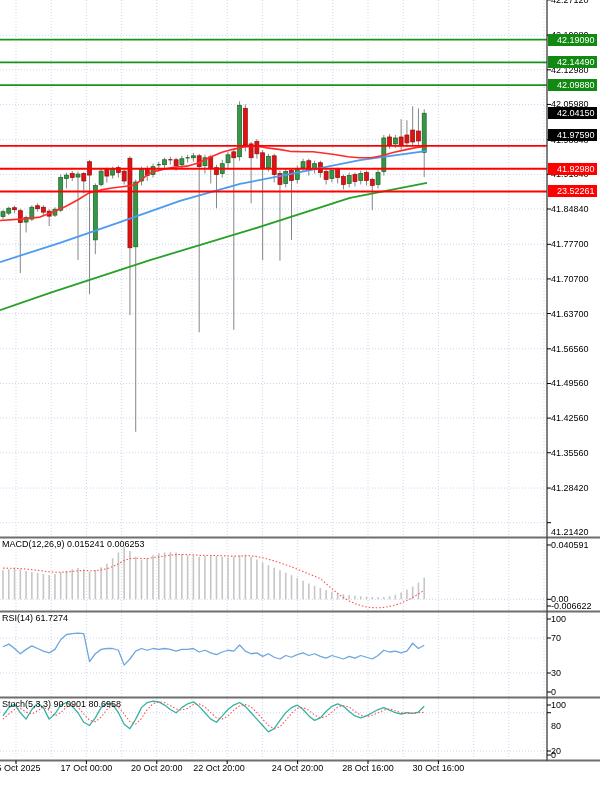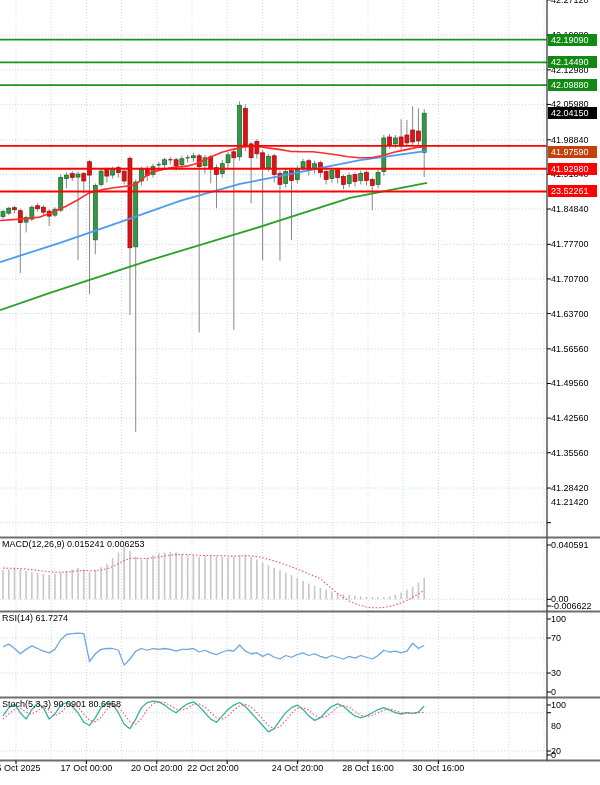--- a/index.html
+++ b/index.html
@@ -3,21 +3,21 @@
 <meta charset="utf-8">
 <style>
   html,body{margin:0;padding:0;background:#fff;}
   body{width:600px;height:785px;overflow:hidden;position:relative;
        font-family:"Liberation Sans", sans-serif;}
   #chart-root{position:absolute;inset:0;width:600px;height:785px;background:#fff;}
   svg{position:absolute;left:0;top:0;}
   .lbl{position:absolute;font-size:9px;color:#000;white-space:nowrap;line-height:11px;}
   .tick{left:551px;transform:translateY(-50%);}
   .badge{position:absolute;left:548px;width:49px;height:12px;color:#fff;
-         font-size:9px;line-height:12px;padding-left:3px;box-sizing:border-box;
+         font-size:9px;line-height:12px;padding-left:9px;box-sizing:border-box;
          transform:translateY(-50%);white-space:nowrap;}
   .time-lbl{position:absolute;top:763px;font-size:9px;color:#000;
             transform:translateX(-50%);white-space:nowrap;}
   .ind-label{position:absolute;left:2px;font-size:9px;color:#000;white-space:nowrap;}
 </style>
 </head>
 <body>
 
 <div id="chart-root">
   <svg id="cv" width="600" height="785">
@@ -347,43 +347,43 @@
       <div class="lbl tick" style="top: 174.378px;">41.91840</div>
       <div class="lbl tick" style="top: 209px;">41.84840</div>
       <div class="lbl tick" style="top: 244.314px;">41.77700</div>
       <div class="lbl tick" style="top: 278.936px;">41.70700</div>
       <div class="lbl tick" style="top: 313.558px;">41.63700</div>
       <div class="lbl tick" style="top: 348.873px;">41.56560</div>
       <div class="lbl tick" style="top: 383.495px;">41.49560</div>
       <div class="lbl tick" style="top: 418.117px;">41.42560</div>
       <div class="lbl tick" style="top: 452.739px;">41.35560</div>
       <div class="lbl tick" style="top: 488.053px; text-align: right;">41.28420</div>
-      <div class="lbl tick" style="top: 502px;">41.21420</div>
+      <div class="lbl tick" style="top: 532px;">41.21420</div>
       <div class="badge" style="top: 39.5995px; background: rgb(18, 137, 18);">42.19090</div>
       <div class="badge" style="top: 62.3511px; background: rgb(18, 137, 18);">42.14490</div>
       <div class="badge" style="top: 85.1522px; background: rgb(18, 137, 18);">42.09880</div>
       <div class="badge" style="top: 113.493px; background: rgb(0, 0, 0);">42.04150</div>
-      <div class="badge" style="top: 152px; background: #c2410c;">41.97590</div>
+      <div class="badge" style="top: 135px; background: #000000;">41.97590</div>
       <div class="badge" style="top: 168.74px; background: rgb(255, 0, 0);">41.92980</div>
       <div class="badge" style="top: 191.491px; background: rgb(255, 0, 0);">23.52261</div>
       <div class="lbl tick" style="top: 545px;">0.040591</div>
       <div class="lbl tick" style="top: 599.3px;">0.00</div>
       <div class="lbl tick" style="top: 606px;">-0.006622</div>
       <div class="lbl tick" style="top: 619px;">100</div>
       <div class="lbl tick" style="top: 638px;">70</div>
       <div class="lbl tick" style="top: 673px;">30</div>
       <div class="lbl tick" style="top: 692px;">0</div>
       <div class="lbl tick" style="top: 705px;">100</div>
       <div class="lbl tick" style="top: 726px;">80</div>
       <div class="lbl tick" style="top: 751px;">20</div>
       <div class="lbl tick" style="top: 755px;">0</div>
       <div class="time-lbl" style="left: 16px;">15 Oct 2025</div>
       <div class="time-lbl" style="left: 86.4px;">17 Oct 00:00</div>
       <div class="time-lbl" style="left: 156.8px;">20 Oct 20:00</div>
-      <div class="time-lbl" style="left: 213px;">22 Oct 20:00</div>
+      <div class="time-lbl" style="left: 219px;">22 Oct 20:00</div>
       <div class="time-lbl" style="left: 297.6px;">24 Oct 20:00</div>
       <div class="time-lbl" style="left: 368px;">28 Oct 16:00</div>
       <div class="time-lbl" style="left: 438.4px;">30 Oct 16:00</div>
     </div>
   <div class="ind-label" style="top:539px">MACD(12,26,9) 0.015241 0.006253</div>
   <div class="ind-label" style="top:613px">RSI(14) 61.7274</div>
   <div class="ind-label" style="top:699px">Stoch(5,3,3) 90.0901 80.6958</div>
 </div>
 
 </body></html>

